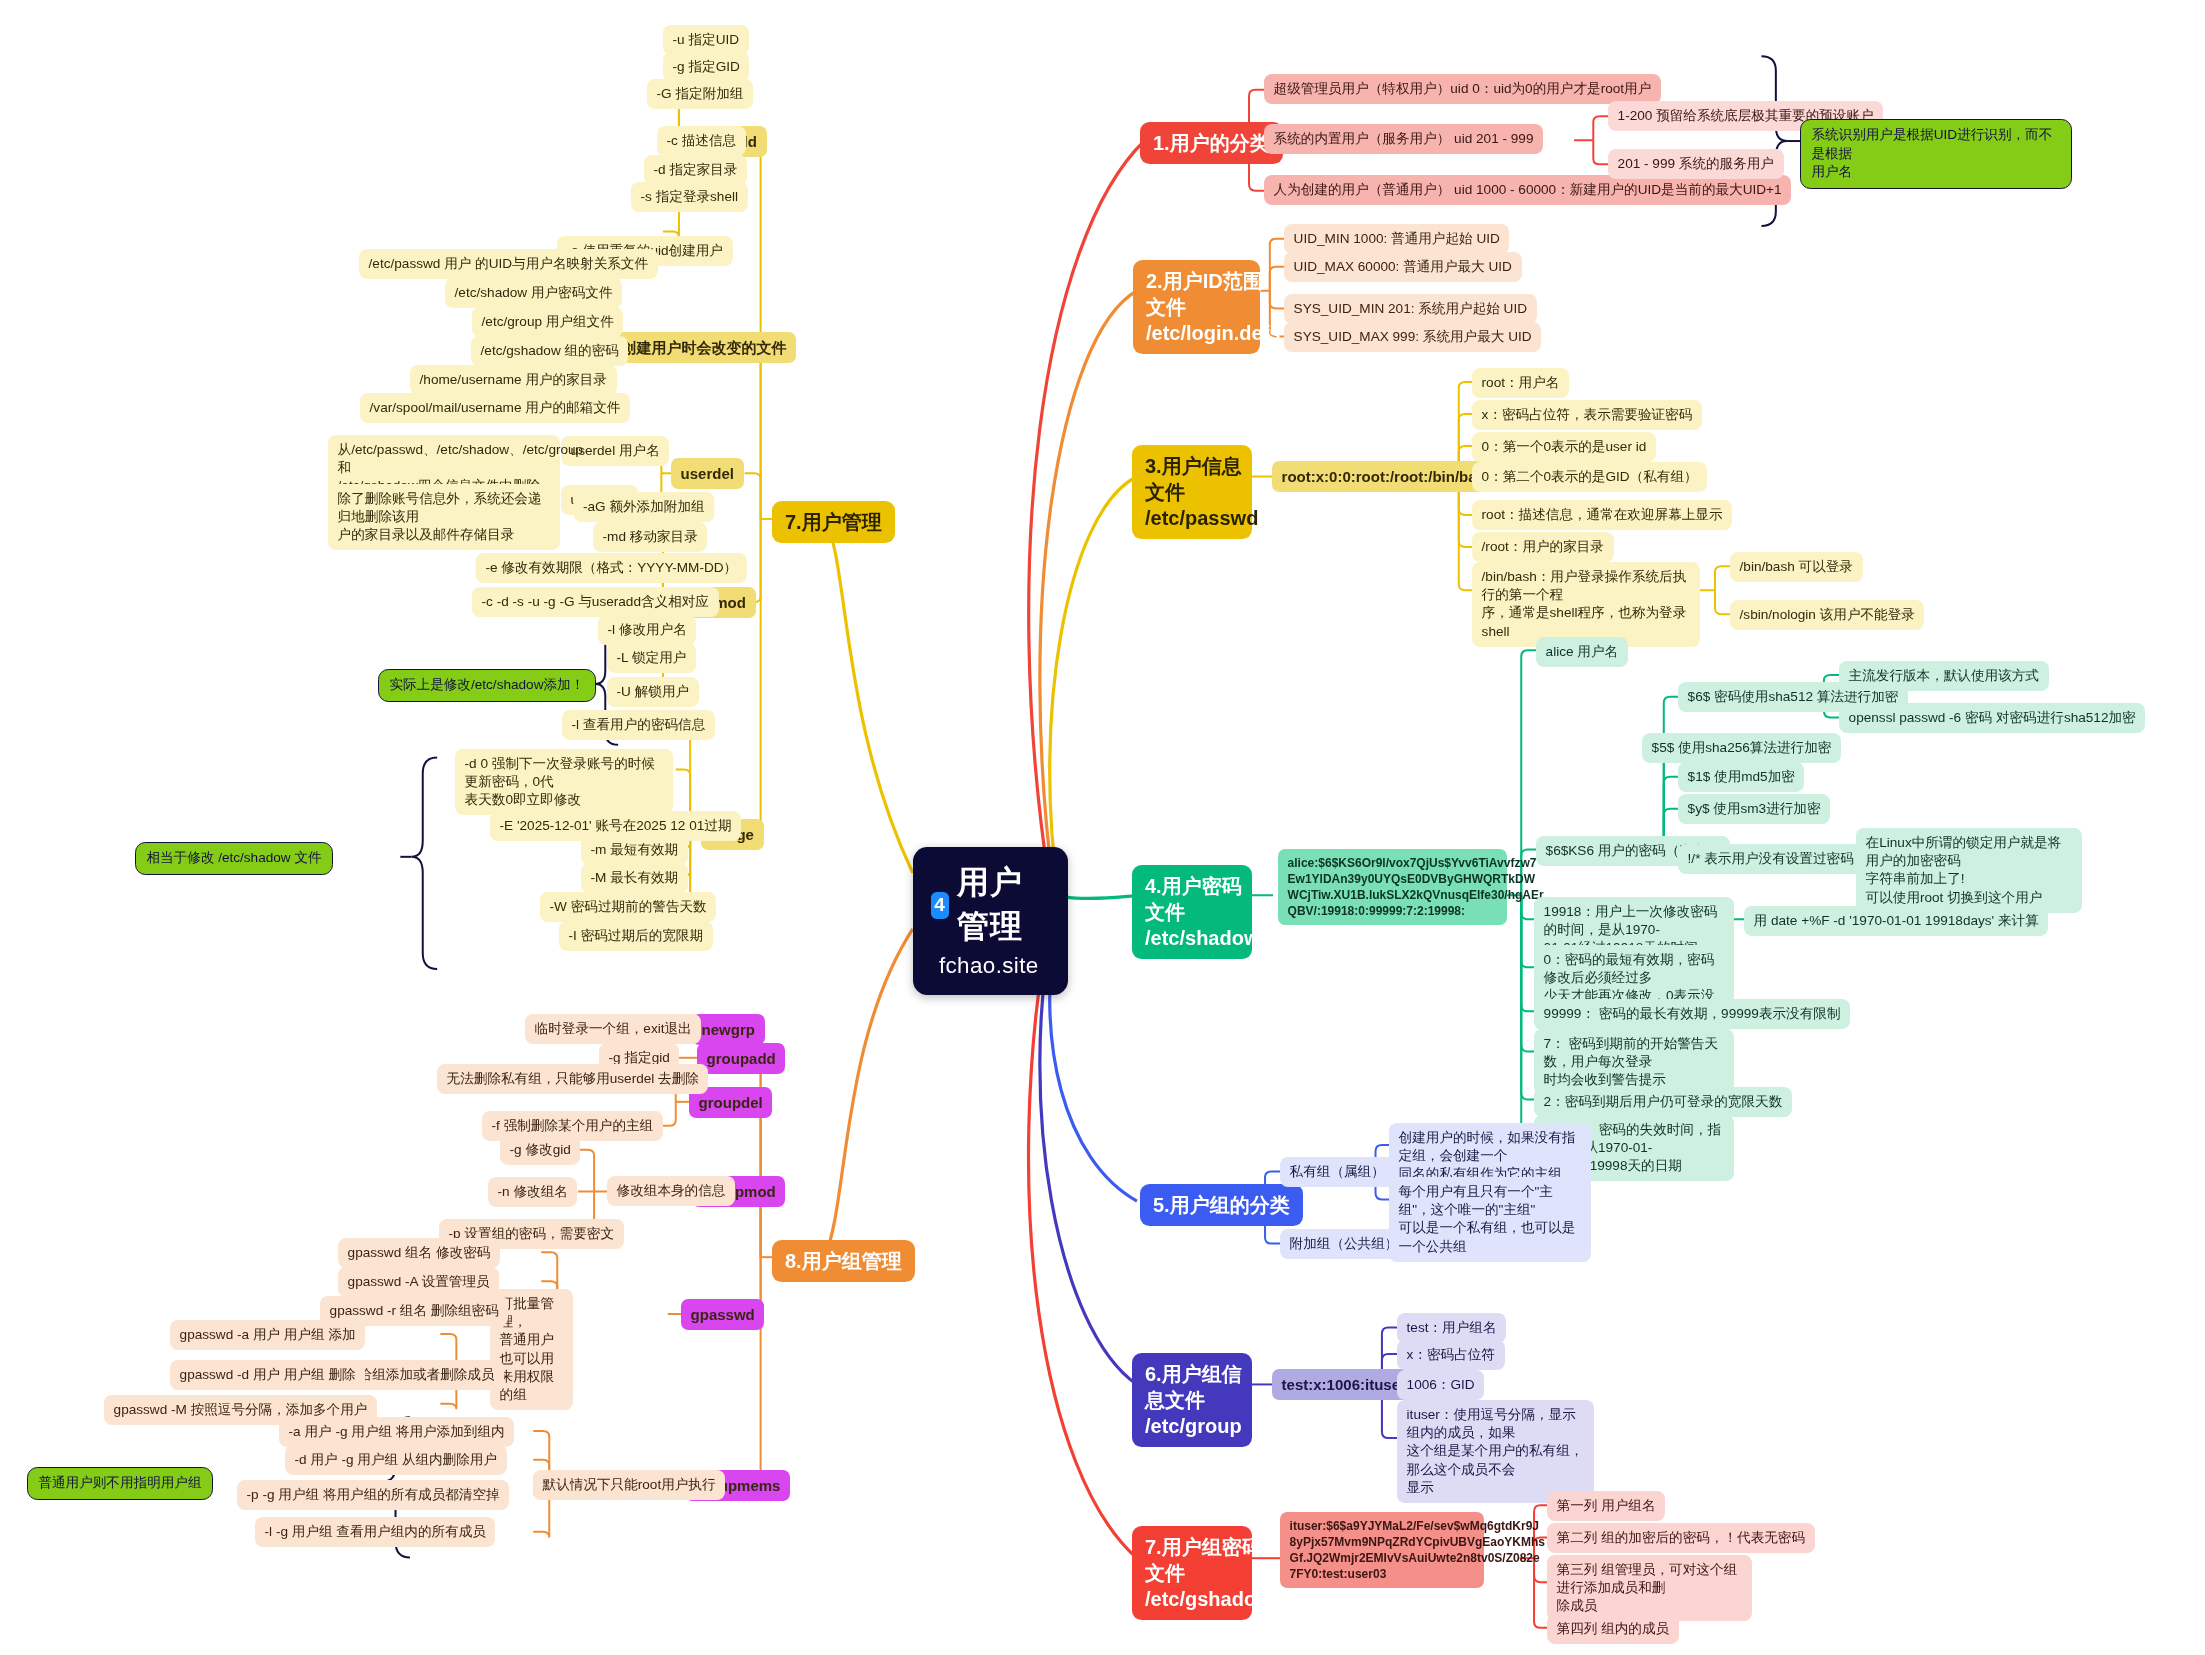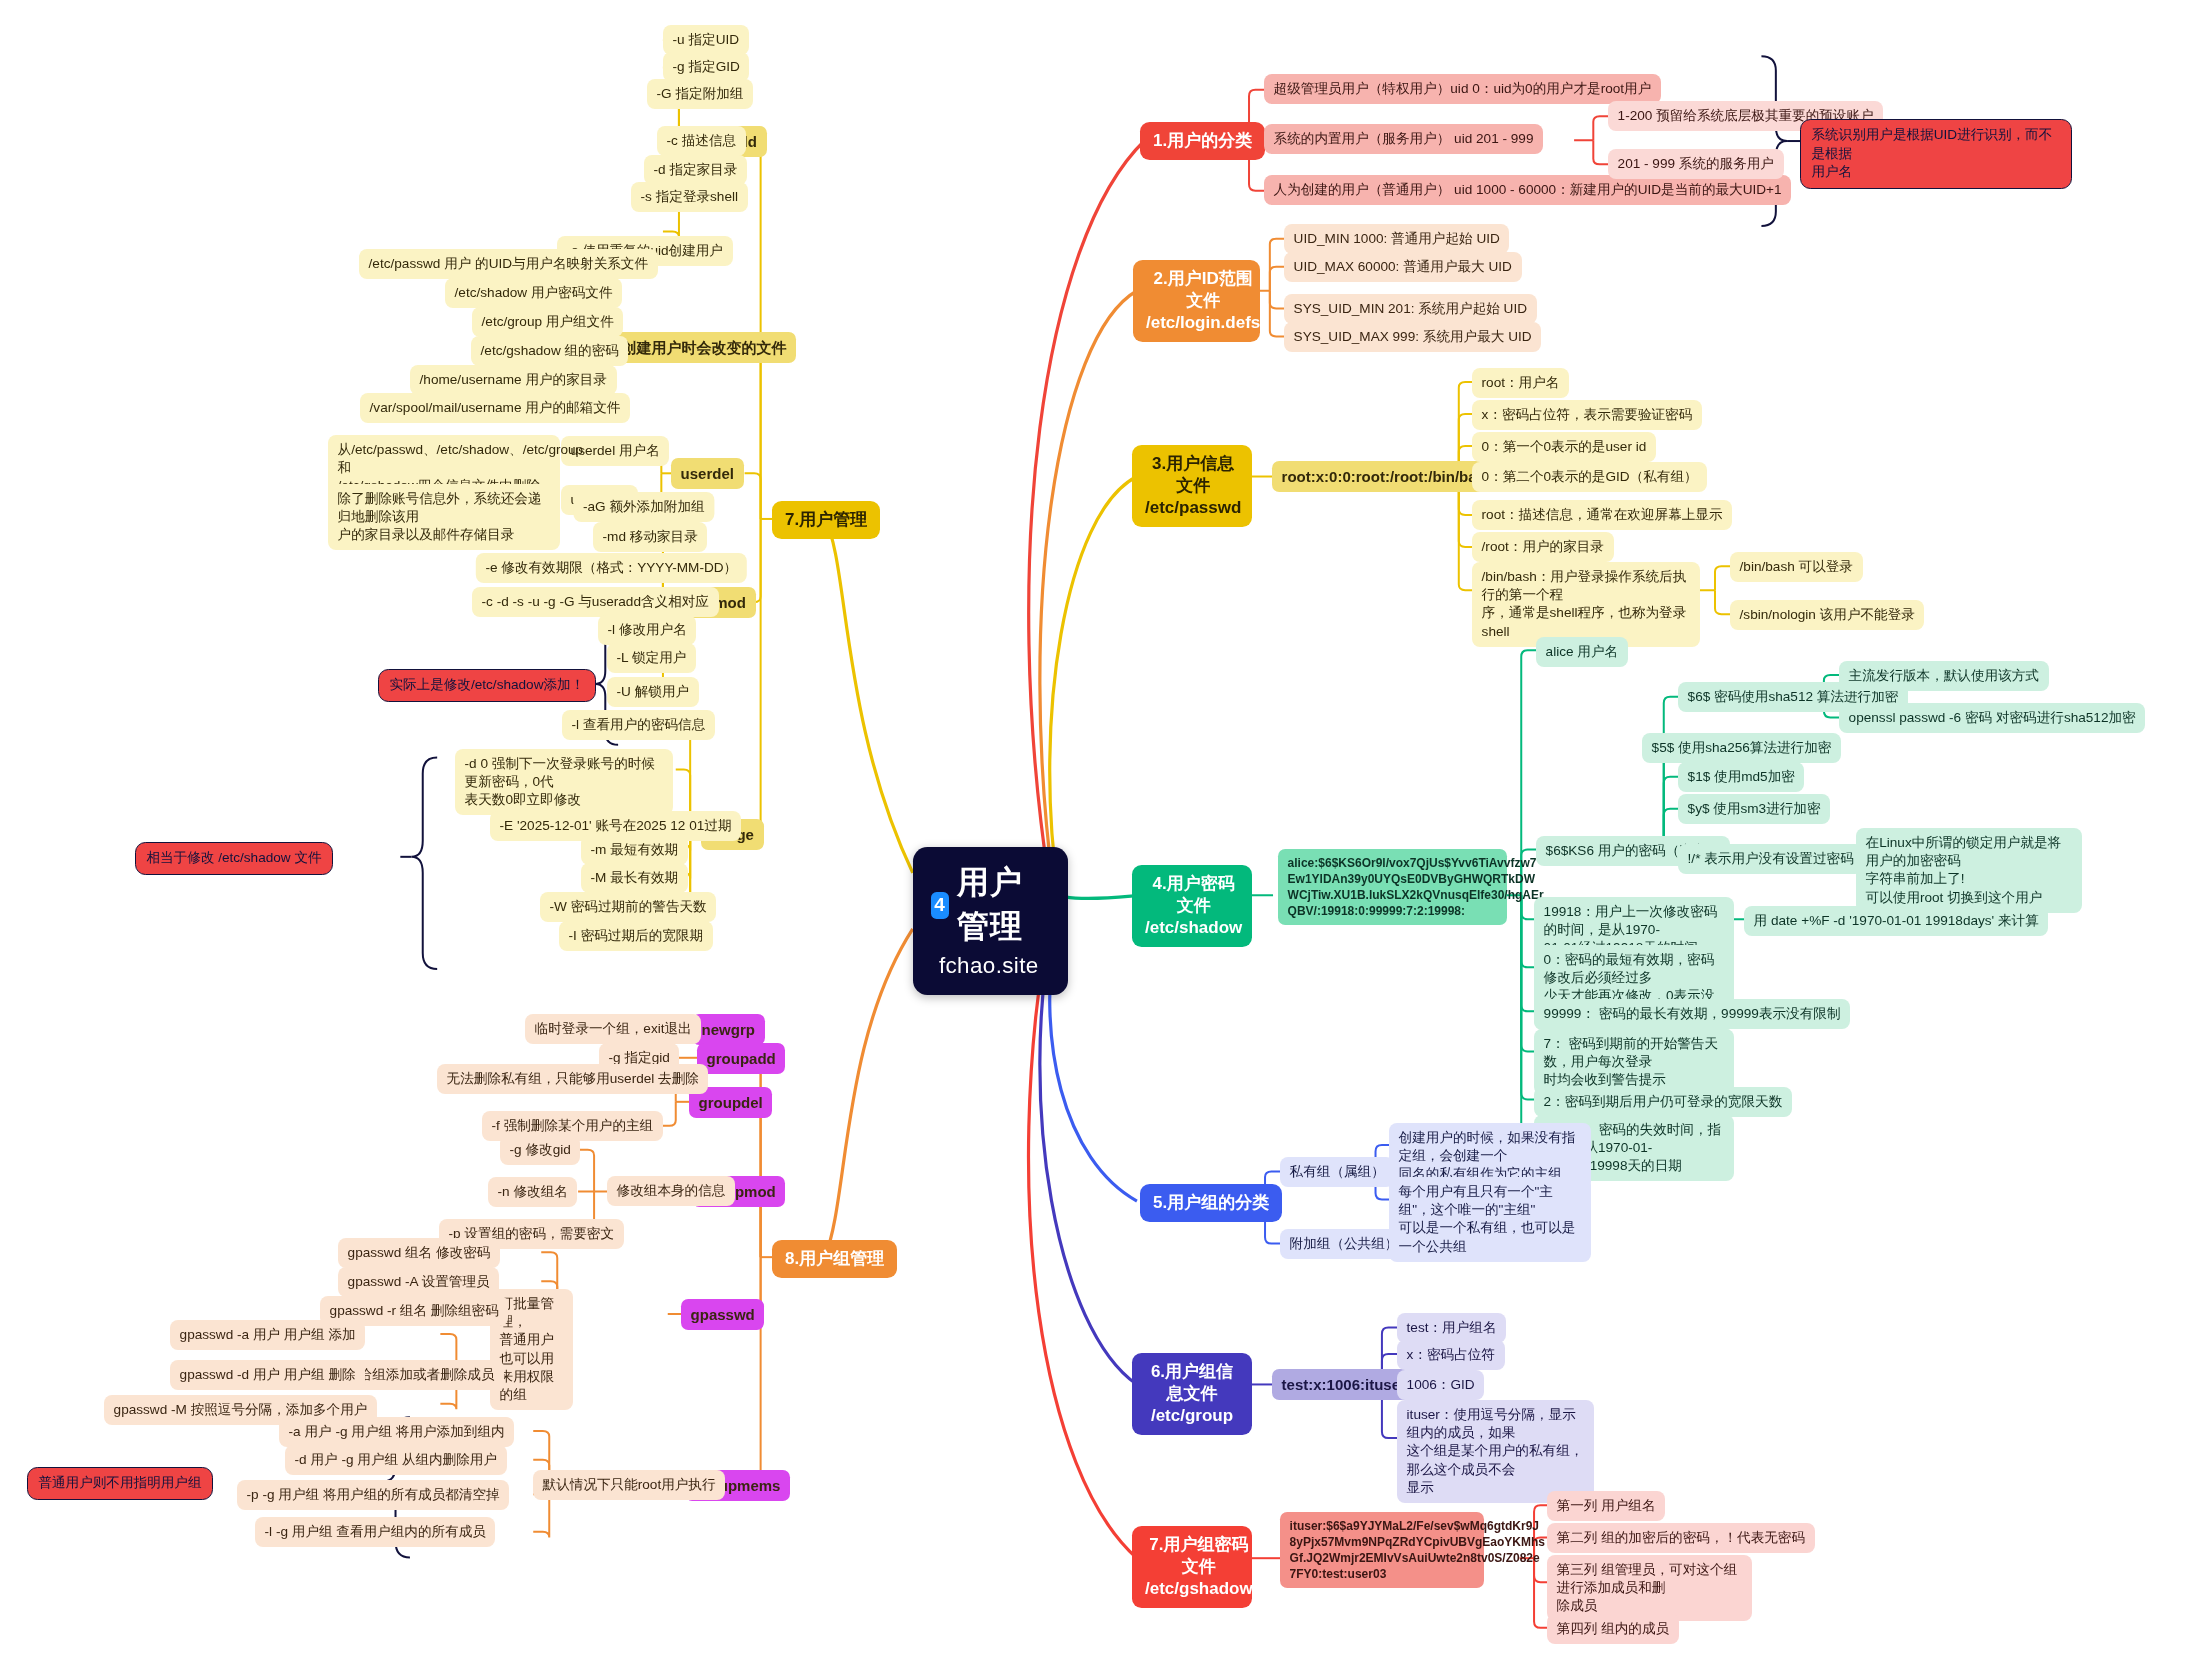--- a/index.html
+++ b/index.html
@@ -34,22 +34,22 @@
   #root .rtitle { display:flex; align-items:center; gap:8px; font-size:32px; font-weight:700; letter-spacing:0.8px; }
   #root .badge {
     background:#1a8cff; color:#fff; font-size:19px; font-weight:700;
     width:27px; height:27px; border-radius:5.6px; display:flex; align-items:center; justify-content:center;
   }
   #root .rsub { font-size:22.4px; margin-top:3.2px; font-weight:400; letter-spacing:0.4px; }
 
   
   .hub {
     position:absolute; border-radius:9.6px; padding:8px 13px;
-    font-size:17px; font-weight:700; color:#fff; line-height:1.3;
-    white-space:pre-line; display:flex; align-items:center;text-align:center;
+    font-size:20px; font-weight:700; color:#fff; line-height:1.3;
+    white-space:pre-line; display:flex; align-items:center;
   }
 
   
   .l2 { font-weight:700; font-size:15px; border-radius:7.2px; }
 
   
   .c-red-hub   { background:#f04438; }
   .c-red-2     { background:#f7b3ae; color:#3a1512;border-radius:8px; }
   .c-red-3     { background:#fbd9d6; color:#3a1512; }
 
@@ -71,21 +71,21 @@
   .c-pur-hub   { background:#4439bd; }
   .c-pur-2     { background:#b0aae2; color:#1b1645; }
   .c-pur-3     { background:#dedcf5; color:#1b1645; }
 
   .c-rd2-hub   { background:#f43f35; }
   .c-rd2-2     { background:#f49089; color:#3a1512; }
   .c-rd2-3     { background:#fbd5d2; color:#3a1512; }
 
   
   .callout {
-    position:absolute; background:#ef4444; border:1.6px solid #12123c;
+    position:absolute; background:#84cc16; border:1.6px solid #12123c;
     border-radius:10.4px; padding:6.4px 10.4px; font-size:13.6px; color:#12123c;
     line-height:1.35; white-space:pre-line; display:flex; align-items:center;
   }
 </style>
 </head>
 <body>
 
 <div id="canvas">
 
 <svg class="links" viewBox="0 0 2754 2068">

